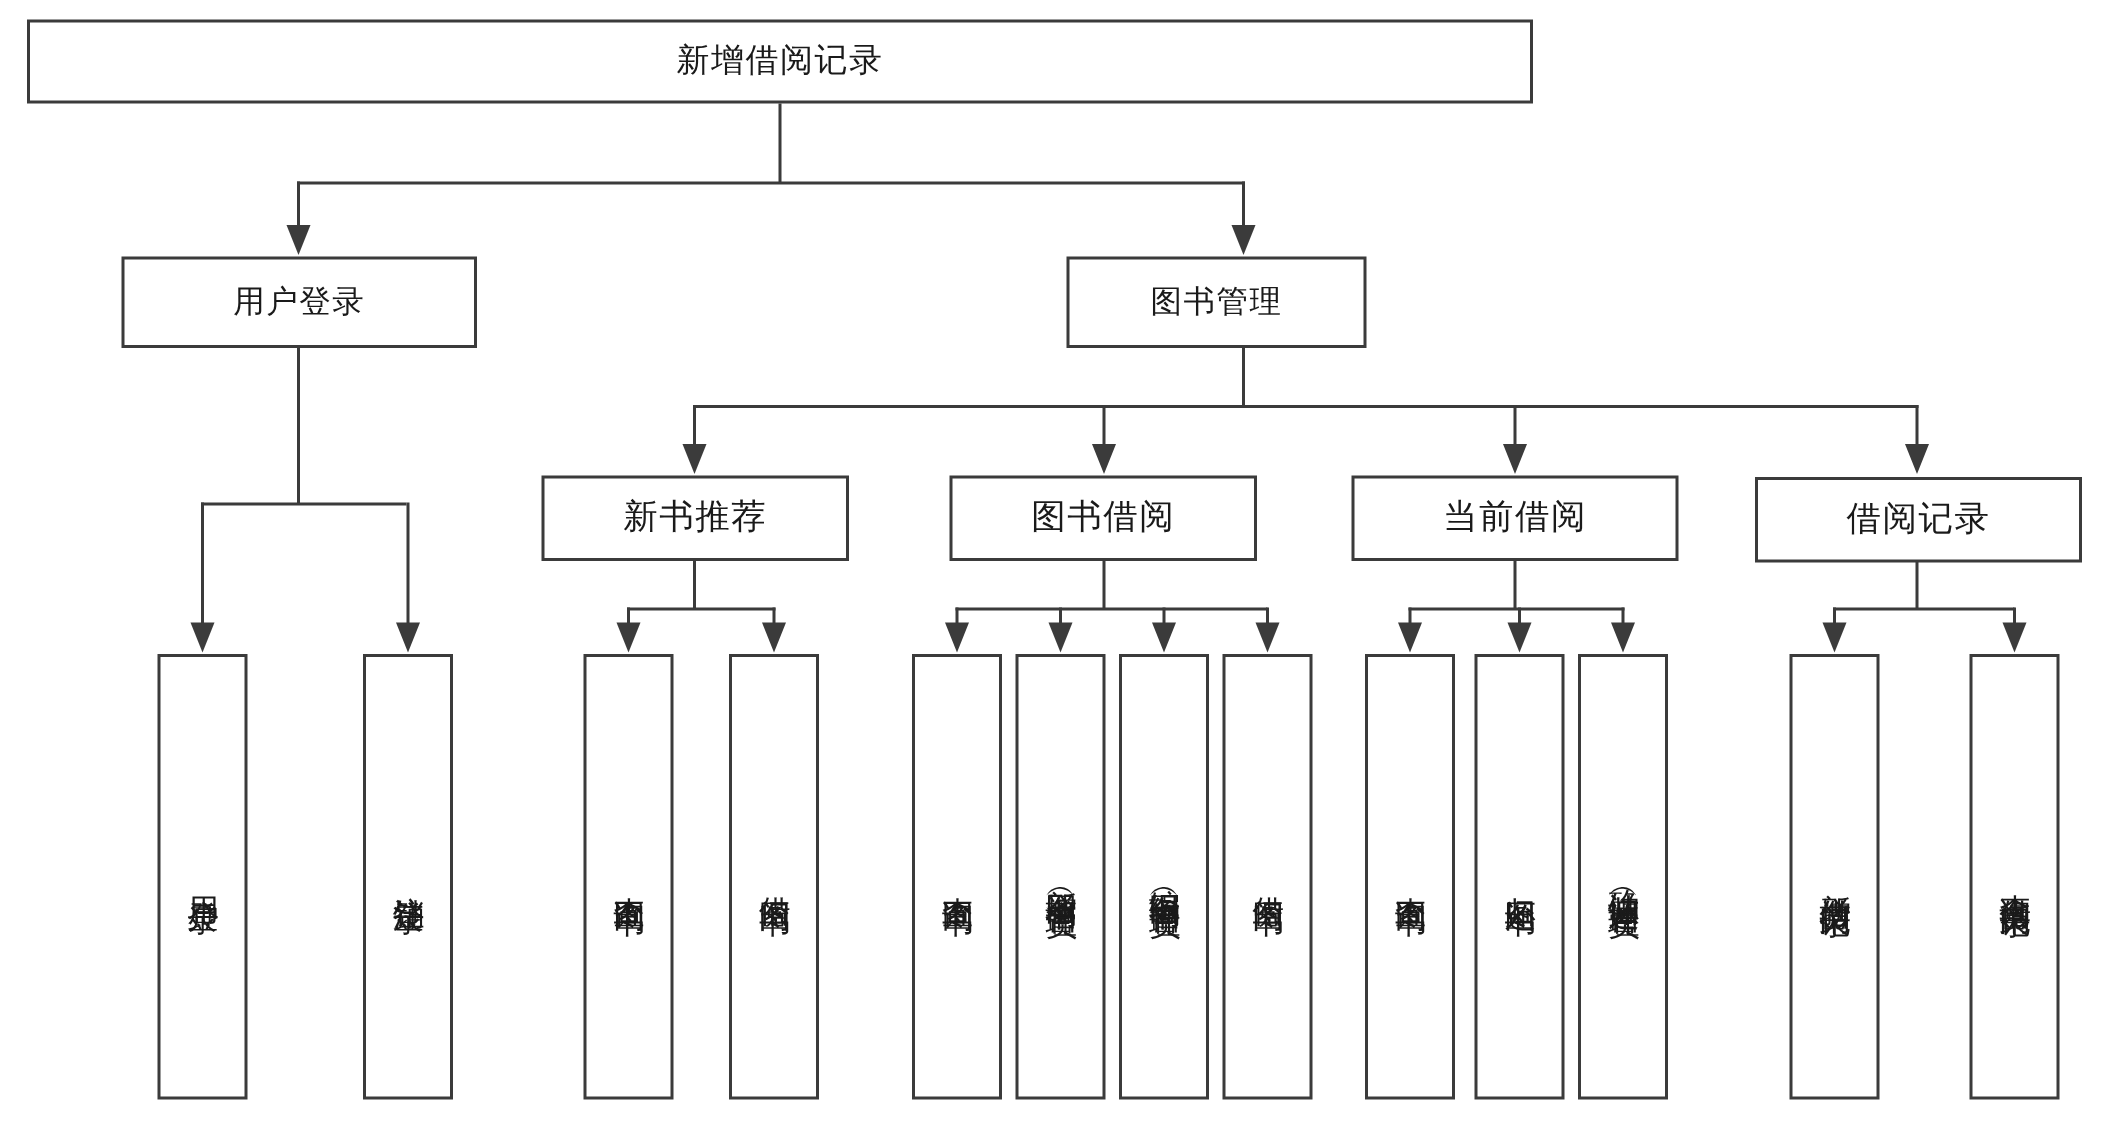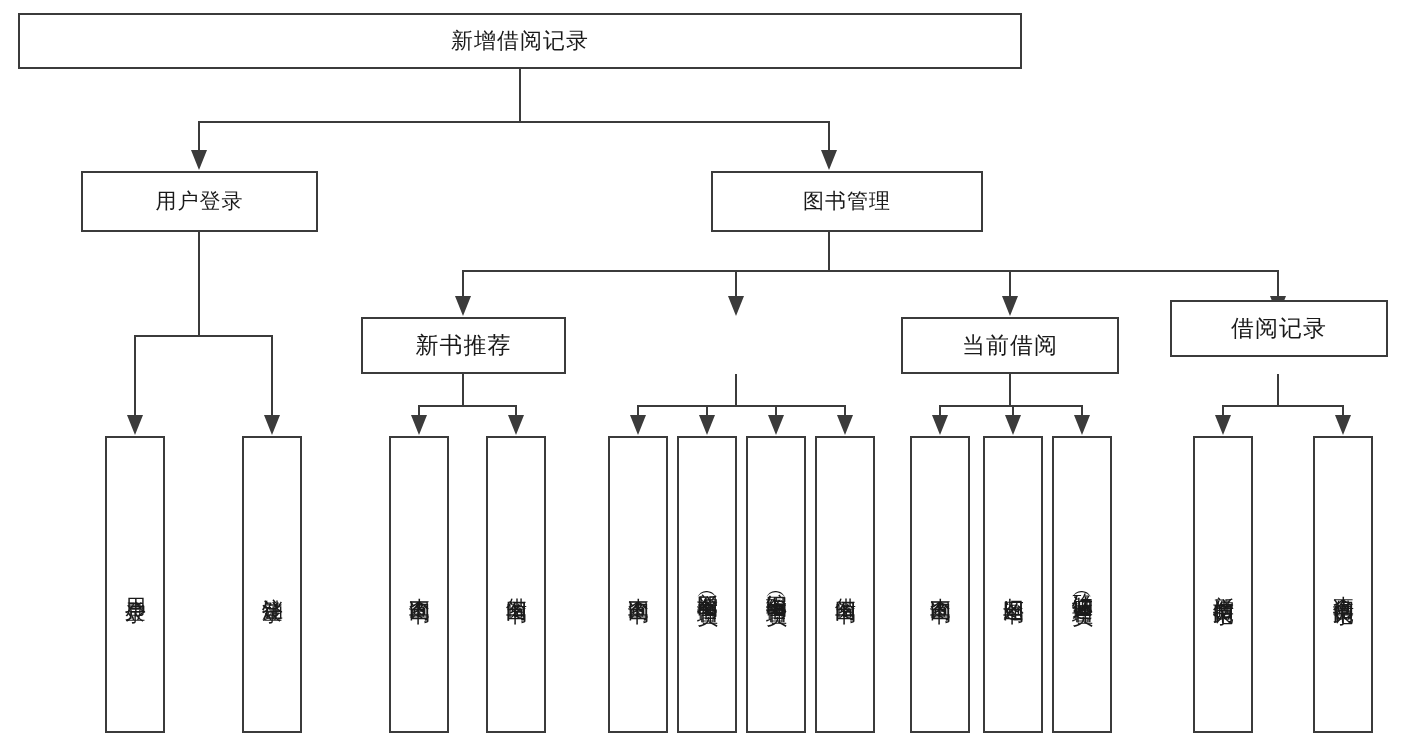--- a/index.html
+++ b/index.html
@@ -92,21 +92,21 @@
   <div class="conn vline" style="left:519px; top:69px; width:2px; height:53px;"></div>
   <div class="conn hline" style="left:198px; top:121px; width:632px; height:2px;"></div>
   <div class="conn vline" style="left:198px; top:121px; width:2px; height:30px;"></div>
   <div class="arrow" style="left:191px; top:150px;"></div>
   <div class="conn vline" style="left:828px; top:121px; width:2px; height:30px;"></div>
   <div class="arrow" style="left:821px; top:150px;"></div>
 
   <div class="node level2" style="left:81px; top:171px; width:237px; height:61px;">
     <span class="label">用户登录</span>
   </div>
-  <div class="node level2" style="left:711px; top:171px; width:272px; height:61px;">
+  <div class="node level2" style="left:711px; top:171px; width:200px; height:61px;">
     <span class="label">图书管理</span>
   </div>
 
   <div class="conn vline" style="left:198px; top:232px; width:2px; height:104px;"></div>
   <div class="conn hline" style="left:134px; top:335px; width:137px; height:2px;"></div>
   <div class="conn vline" style="left:134px; top:335px; width:2px; height:81px;"></div>
   <div class="arrow" style="left:127px; top:415px;"></div>
   <div class="conn vline" style="left:271px; top:335px; width:2px; height:81px;"></div>
   <div class="arrow" style="left:264px; top:415px;"></div>
 
@@ -117,24 +117,27 @@
   <div class="conn vline" style="left:735px; top:270px; width:2px; height:27px;"></div>
   <div class="arrow" style="left:728px; top:296px;"></div>
   <div class="conn vline" style="left:1009px; top:270px; width:2px; height:27px;"></div>
   <div class="arrow" style="left:1002px; top:296px;"></div>
   <div class="conn vline" style="left:1277px; top:270px; width:2px; height:27px;"></div>
   <div class="arrow" style="left:1270px; top:296px;"></div>
 
   <div class="node level3" style="left:361px; top:317px; width:205px; height:57px;">
     <span class="label">新书推荐</span>
   </div>
+  <div class="node level3" style="left:633px; top:317px; width:205px; height:57px;">
+    <span class="label">图书借阅</span>
+  </div>
   <div class="node level3" style="left:901px; top:317px; width:218px; height:57px;">
     <span class="label">当前借阅</span>
   </div>
-  <div class="node level3" style="left:1170px; top:300px; width:218px; height:57px;">
+  <div class="node level3" style="left:1170px; top:318px; width:218px; height:57px;">
     <span class="label">借阅记录</span>
   </div>
 
   <div class="conn vline" style="left:462px; top:374px; width:2px; height:32px;"></div>
   <div class="conn hline" style="left:418px; top:405px; width:99px; height:2px;"></div>
   <div class="conn vline" style="left:418px; top:405px; width:2px; height:12px;"></div>
   <div class="arrow" style="left:411px; top:415px;"></div>
   <div class="conn vline" style="left:515px; top:405px; width:2px; height:12px;"></div>
   <div class="arrow" style="left:508px; top:415px;"></div>
 

